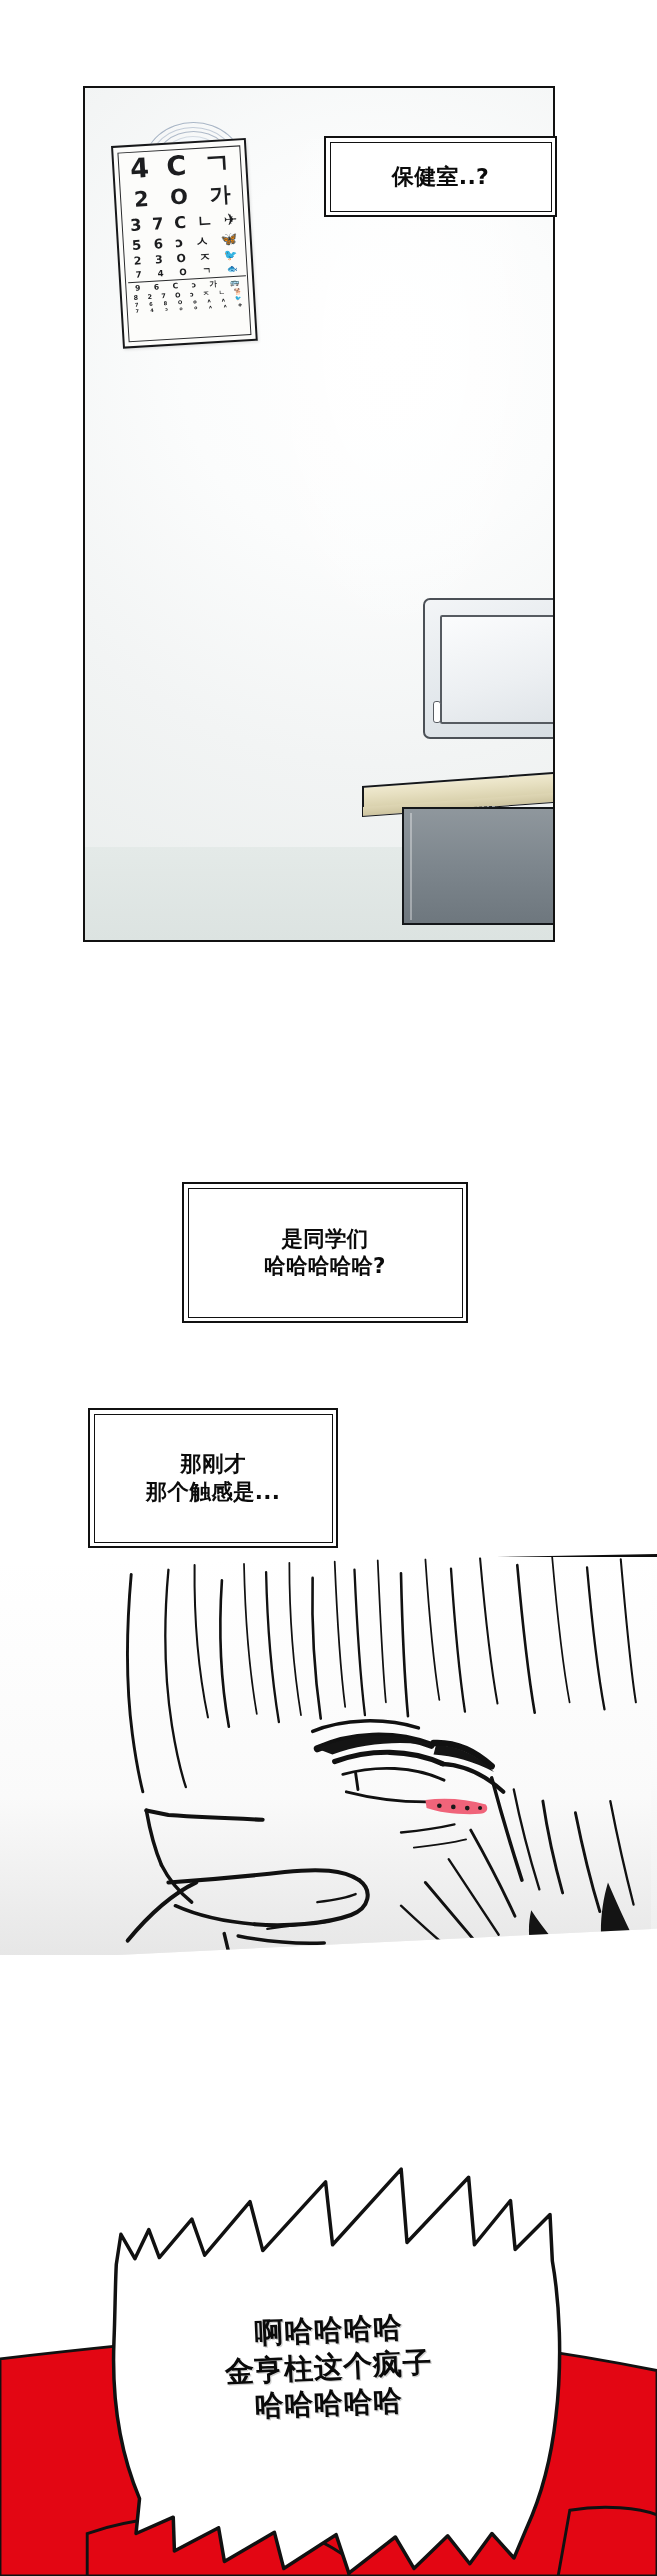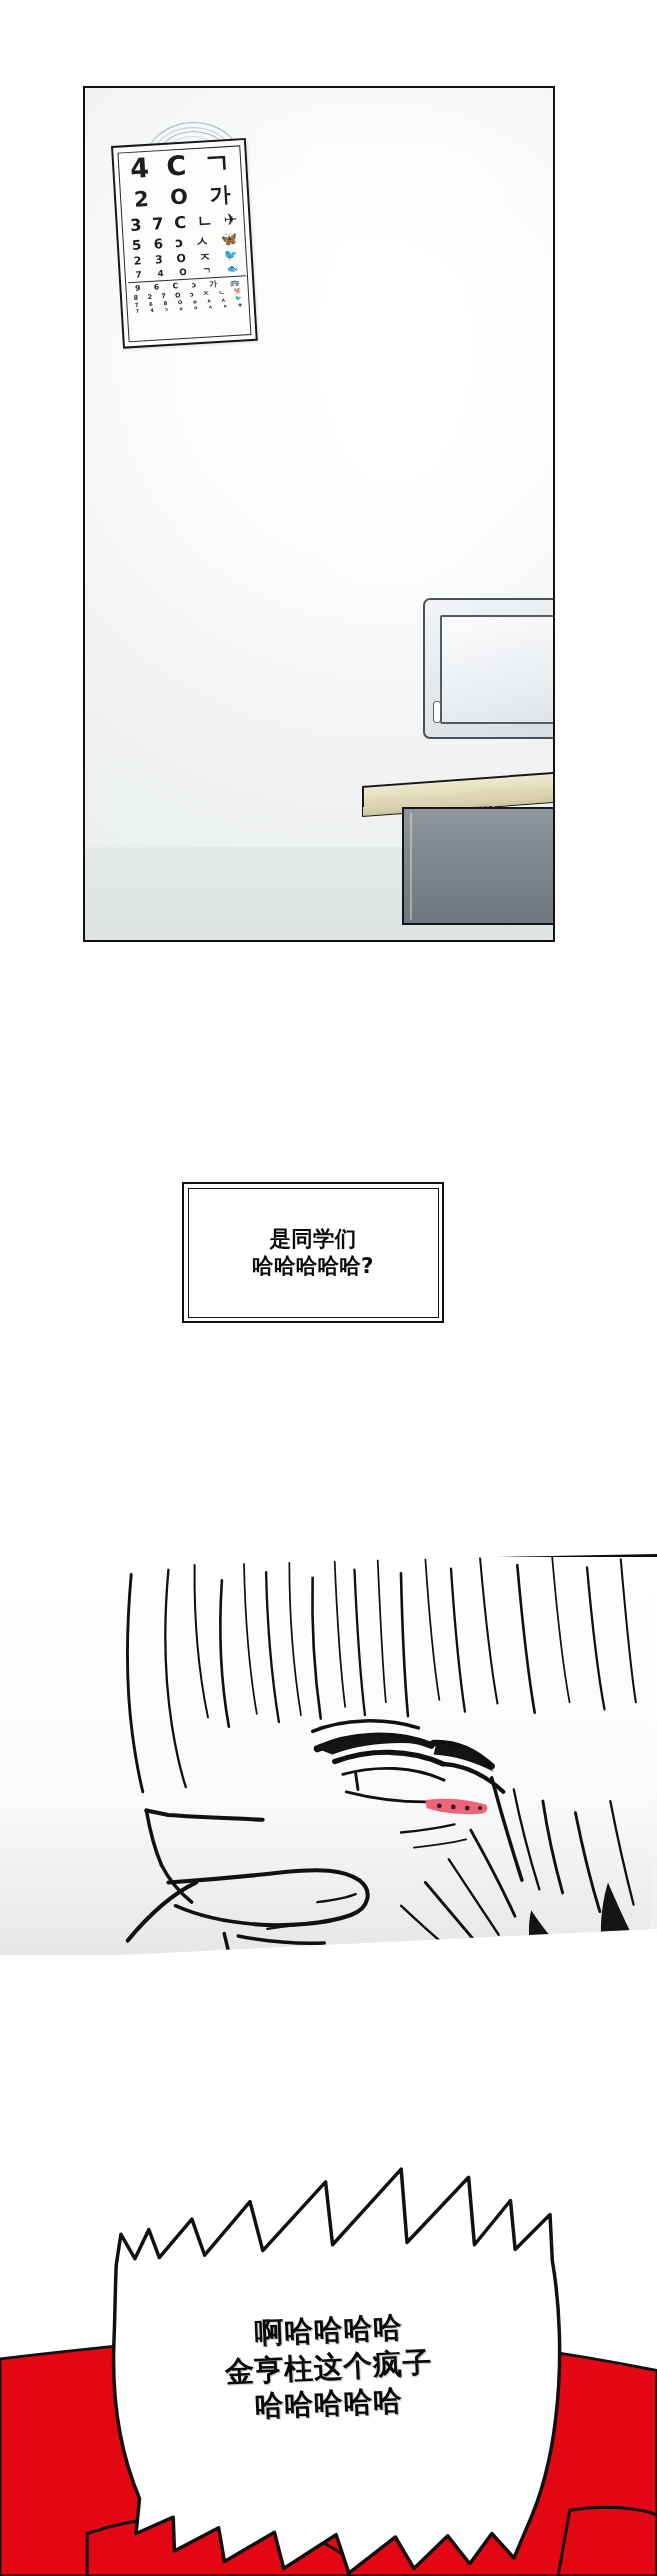--- a/index.html
+++ b/index.html
@@ -115,21 +115,21 @@
     border:1.2px solid #111;pointer-events:none;
   }
   .caption-text{
     position:absolute;left:8%;right:8%;top:50%;transform:translateY(-50%);
     text-align:center;color:#0b0b0b;font-weight:700;line-height:1.28;
     font-family:"DejaVu Sans","Liberation Sans",sans-serif;
     letter-spacing:0.3px;
   }
   #caption-infirmary{left:324px;top:136px;width:233px;height:81px;}
   #caption-infirmary .caption-text{font-size:22px;}
-  #caption-classmates{left:182px;top:1182px;width:262px;height:141px;}
+  #caption-classmates{left:182px;top:1182px;width:286px;height:141px;}
   #caption-classmates .caption-text{font-size:21.5px;}
   #caption-touch{left:88px;top:1408px;width:250px;height:140px;}
   #caption-touch .caption-text{font-size:21.5px;}
 
   
   #panel-face{
     position:absolute;left:0;top:1554px;width:657px;height:401px;
     overflow:hidden;background:transparent;
   }
   #face-clip{
@@ -268,29 +268,40 @@
       <div id="monitor-foot"></div>
       <div id="desk-top"></div>
       <div id="desk-edge"></div>
       <div id="cable"></div>
       <div id="cabinet">
         <div class="seam"></div>
       </div>
     </div>
   </div>
 
+  <div class="caption-box" id="caption-infirmary">
+    <div class="inner-rule"></div>
+    <div class="caption-text">保健室..?</div>
+  </div>
 
   <div class="caption-box" id="caption-classmates">
     <div class="inner-rule"></div>
     <div class="caption-text">
       <span style="display:block">是同学们</span>
       <span style="display:block">哈哈哈哈哈?</span>
     </div>
   </div>
 
+  <div class="caption-box" id="caption-touch">
+    <div class="inner-rule"></div>
+    <div class="caption-text">
+      <span style="display:block">那刚才</span>
+      <span style="display:block">那个触感是...</span>
+    </div>
+  </div>
 
   <div id="panel-face">
     <div id="face-clip">
       <svg id="face-art" viewBox="0 0 1130 690" preserveAspectRatio="none">
         <defs>
           <linearGradient id="skinShade" x1="0" y1="0" x2="0" y2="1">
             <stop offset="0%" stop-color="#ffffff"></stop>
             <stop offset="60%" stop-color="#fafafa"></stop>
             <stop offset="100%" stop-color="#e6e6e6"></stop>
           </linearGradient>

